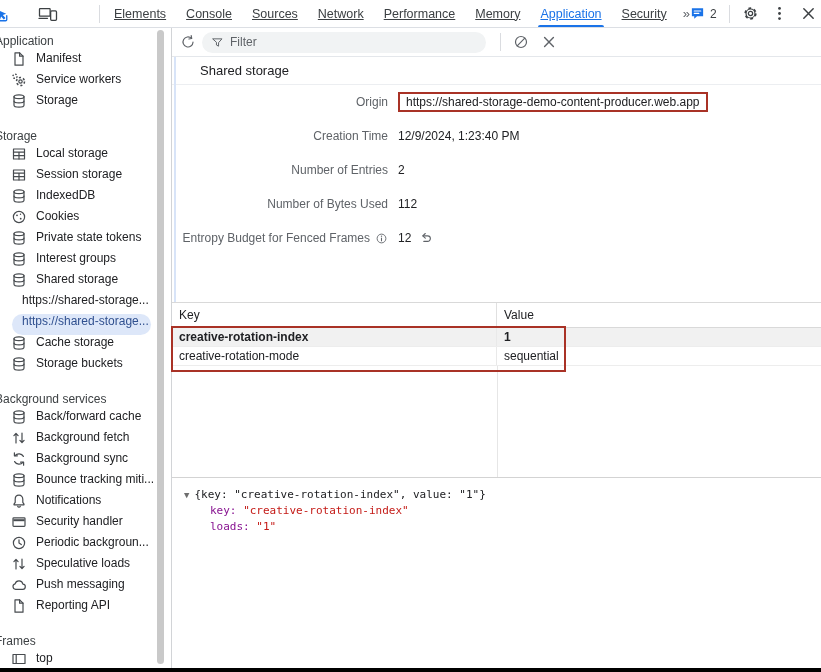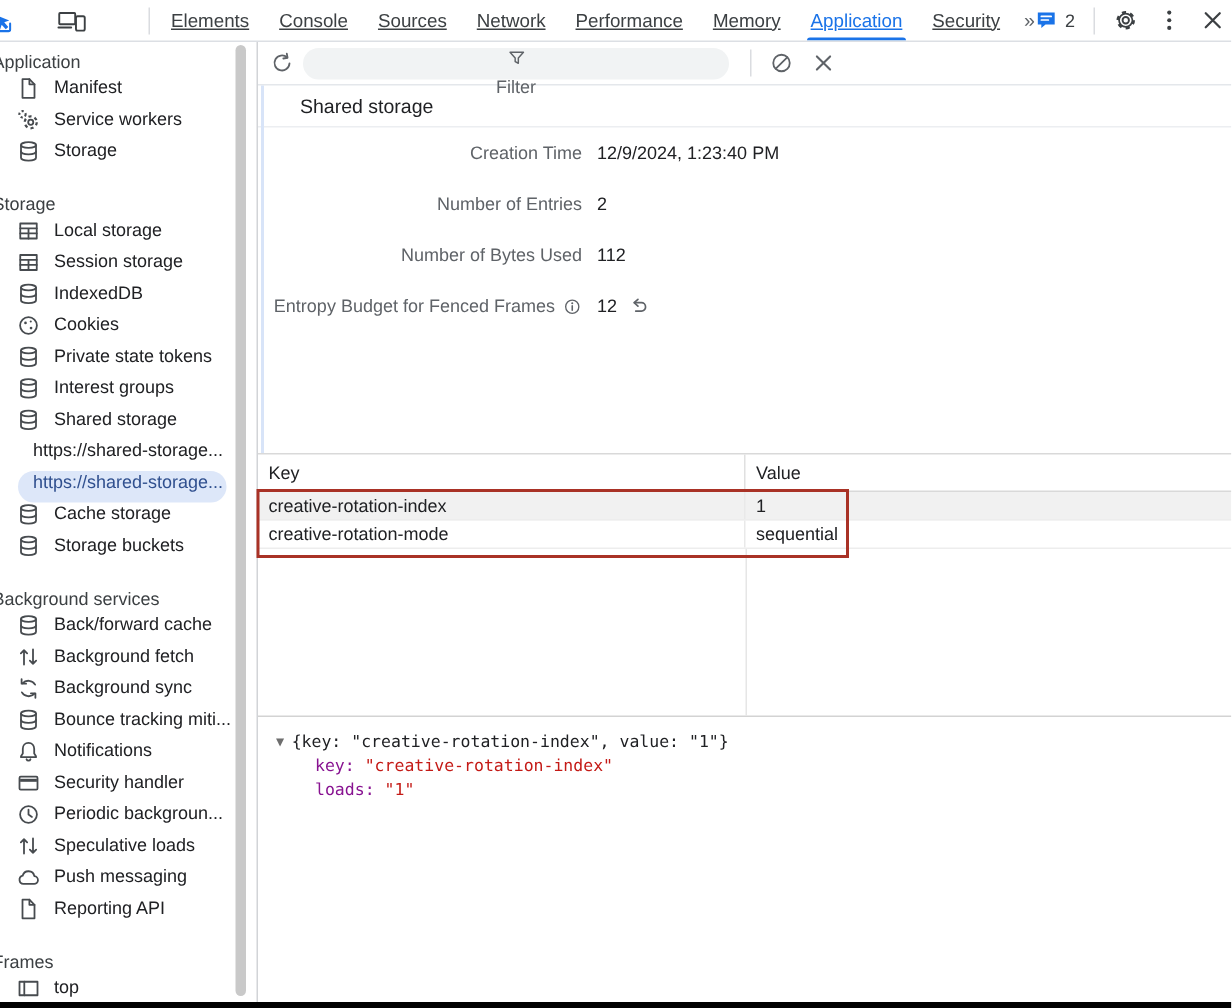--- a/index.html
+++ b/index.html
@@ -47,21 +47,21 @@
   .side-section { margin-bottom:11px; }
   .scroll-thumb { position:absolute; left:157px; top:2px; width:7px; height:634px;
                   background:#c9c9c9; border-radius:4px; }
 
   
   .main { position:absolute; top:28px; left:172px; right:0; bottom:0; background:#fff; }
   .toolbar { height:29px; border-bottom:1px solid #e4e7eb; display:flex; align-items:center;
              padding-left:8px; }
   .toolbar .tbtn16 { width:16px; height:16px; color:#5f6368; }
   .filter-pill { margin-left:6px; width:284px; height:21px; border-radius:11px; background:#f1f3f4;
-                 display:flex; align-items:center; gap:6px; padding:0 9px;flex-direction:column; }
+                 display:flex; align-items:center; gap:6px; padding:0 9px; }
   .filter-pill .icn { width:13px; height:13px; color:#5f6368; }
   .filter-pill .ph { color:#5f6368; font-size:12px; }
   .toolbar .vsep { width:1px; height:18px; background:#dadce0; margin-left:14px; }
   .toolbar .b2 { margin-left:12px; }
 
   .report-head { height:28px; display:flex; align-items:center; padding-left:28px;
                  font-size:13px; color:#202124; border-bottom:1px solid #eceef1; }
   .accent-line { position:absolute; left:2px; top:29px; width:2px; height:245px; background:#d8e4f8; }
 
   .fields { position:absolute; top:57px; left:0; right:0; }
@@ -74,21 +74,21 @@
   .field-value .icn { width:14px; height:14px; color:#5f6368; }
   .annot-box { border:2px solid #a93226; padding:1px 6px; }
 
   .dtable { position:absolute; top:274px; left:0; right:0; }
   .dt-head { height:26px; display:flex; align-items:flex-end; border-top:1px solid #d9d9d9;
              border-bottom:1px solid #d9d9d9; color:#202124; }
   .dt-col-key { width:325px; padding-left:7px; border-right:1px solid #e0e0e0; height:100%;
                 display:flex; align-items:center; }
   .dt-col-val { padding-left:7px; flex:1; height:100%; display:flex; align-items:center; }
   .dt-row { height:19px; display:flex; align-items:center; border-bottom:1px solid #ededed; }
-  .dt-row.odd { background:#f1f1f1; }
+  .dt-row.odd { background:#f1f1f1;font-weight:bold; }
   .col-divider-ext { position:absolute; left:325px; top:338px; width:1px; height:111px; background:#e6e6e6; }
   .table-annot { position:absolute; left:-1px; top:298px; width:395px; height:46px;
                  border:2px solid #a93226; pointer-events:none; z-index:3; }
 
   .preview { position:absolute; top:449px; left:0; right:0; bottom:4px; border-top:1px solid #d3d3d3;
              font-family:"DejaVu Sans Mono",monospace; font-size:11px; line-height:16px;
              padding:9px 0 0 12px; background:#fff; }
   .pv-line1 { display:flex; align-items:flex-start; gap:5px; color:#202124; }
   .pv-tri { color:#6e6e6e; font-size:9px; line-height:16px; }
   .pv-prop { padding-left:26px; }
@@ -453,20 +453,28 @@
     </div>
 
     <div class="report-head">
       <span>Shared storage</span>
     </div>
     <div class="accent-line"></div>
 
     <div class="fields" id="fields-host">
         <div class="field-row">
           <div class="field-label">
+            <span>Origin</span>
+          </div>
+          <div class="field-value">
+            <span class="annot-box"><span>https://shared-storage-demo-content-producer.web.app</span></span>
+          </div>
+        </div>
+        <div class="field-row">
+          <div class="field-label">
             <span>Creation Time</span>
           </div>
           <div class="field-value">
             <span>12/9/2024, 1:23:40 PM</span>
           </div>
         </div>
         <div class="field-row">
           <div class="field-label">
             <span>Number of Entries</span>
           </div>

